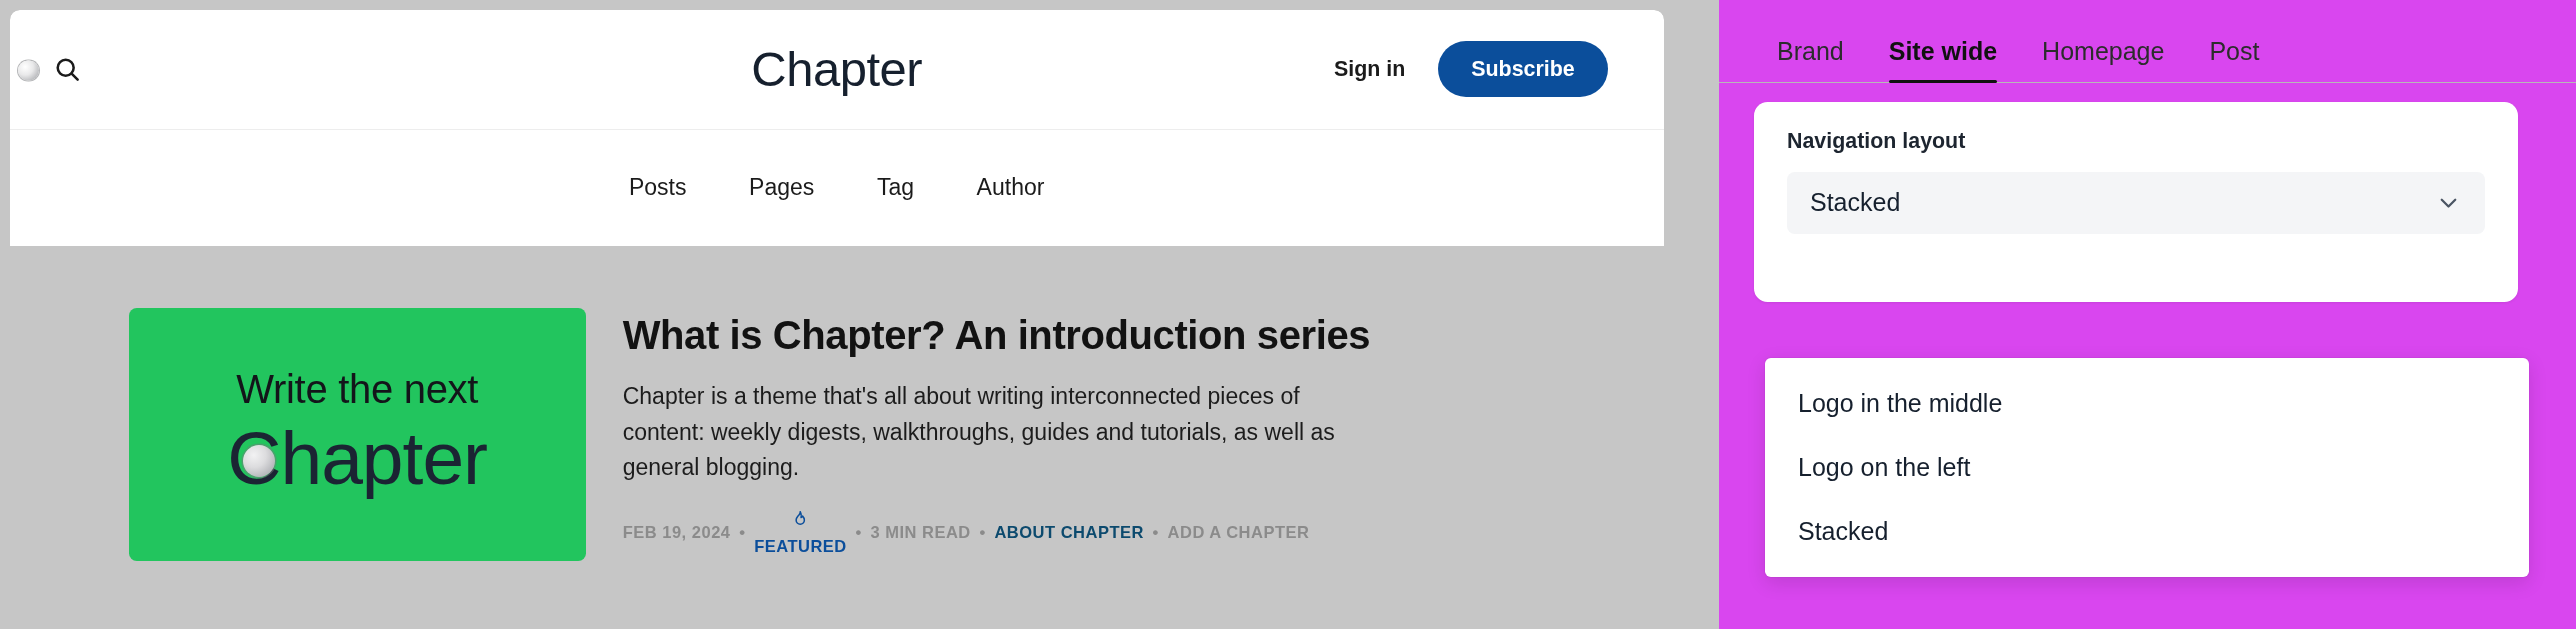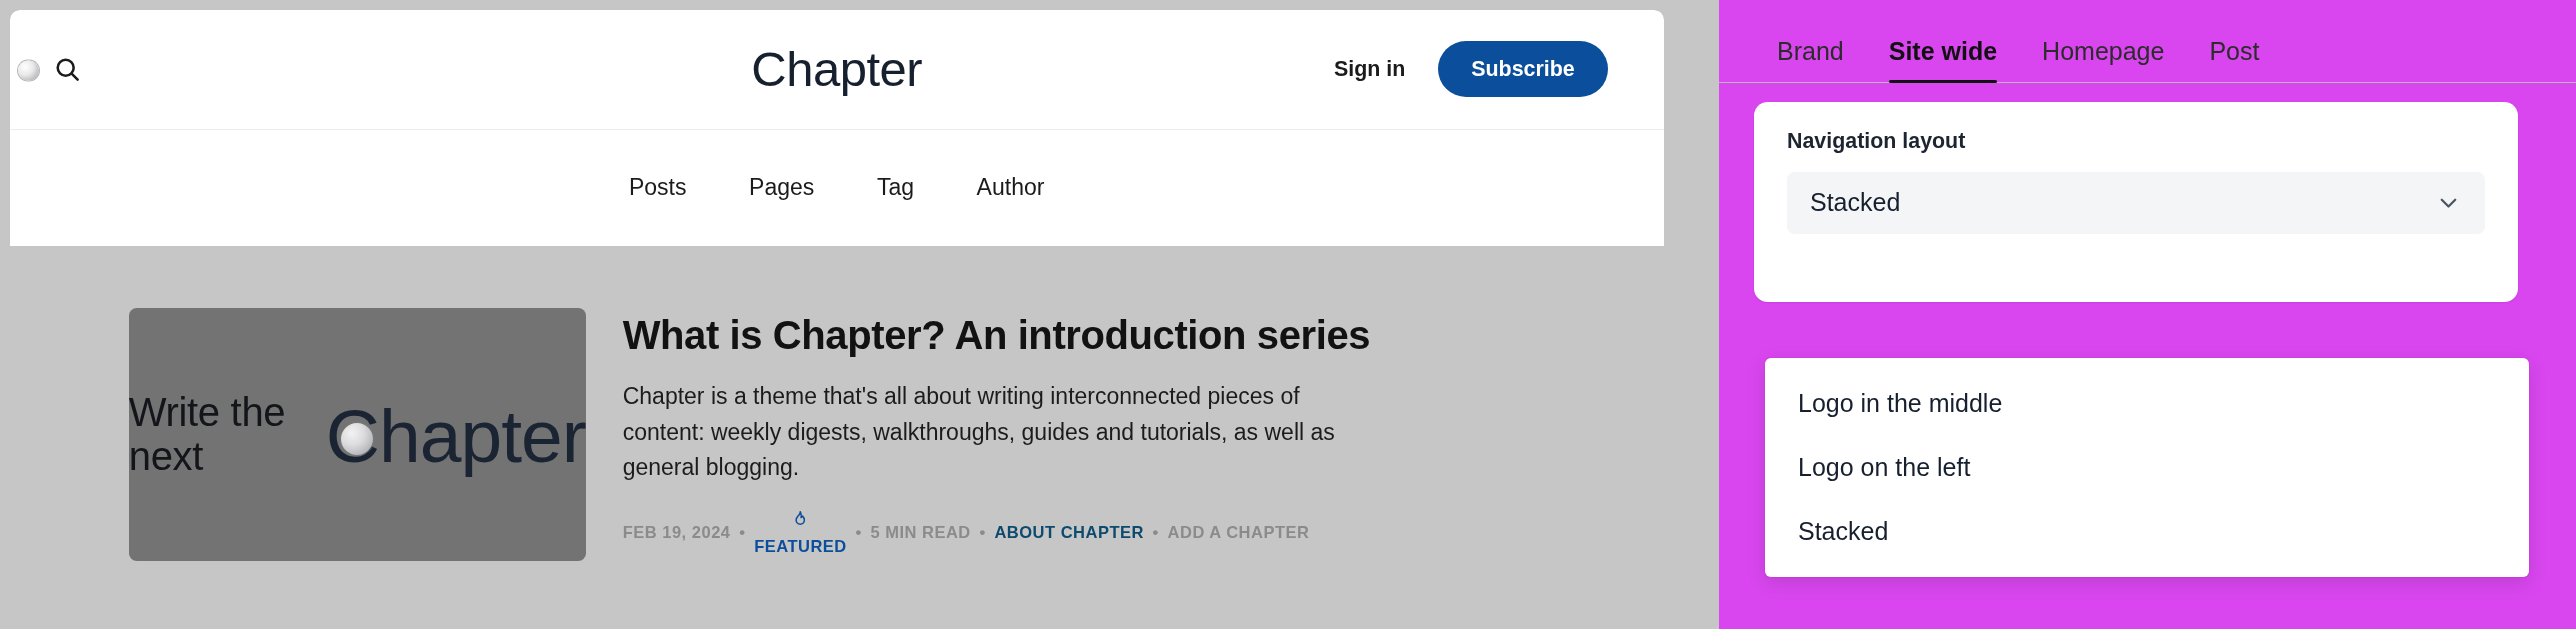--- a/index.html
+++ b/index.html
@@ -107,23 +107,23 @@
   .post-area { padding: 62px 0 0 0; }
   .post-card {
     display: flex;
     gap: 37px;
     padding-left: 119px;
     padding-right: 58px;
   }
   .post-thumb {
     flex: 0 0 auto;
     width: 457px; height: 253px;
-    background: #737373;
+    background: #22c55e;
     border-radius: 7.8px;
-    display: flex; flex-direction: row;
+    display: flex; flex-direction: column;
     align-items: center; justify-content: center;
     overflow: hidden;
   }
   .thumb-line1 {
     font-size: 40px;
     color: #13151a;
     font-weight: 400;
     letter-spacing: -0.3px;
     line-height: 1.1;
   }
@@ -319,21 +319,21 @@
               <span class="meta-sep">•</span>
               <span class="meta-featured">
                 <span>
                   <svg width="16.5" height="18.5" viewBox="0 0 24 24" fill="none" stroke="#0b4e9b" stroke-width="2.2" stroke-linejoin="round">
                     <path d="M12 2.5c.6 3.2-1.8 4.4-3.3 6.2-1.6 1.9-2.7 3.6-2.7 5.9a6 6 0 0 0 12 0c0-2.6-1.3-4.3-2.6-5.7-.6 1-1.3 1.6-2.2 1.9.6-2.8.2-5.7-1.2-8.3Z"></path>
                   </svg>
                 </span>
                 <span>FEATURED</span>
               </span>
               <span class="meta-sep">•</span>
-              <span class="meta-item">5 MIN READ</span>
+              <span class="meta-item">3 MIN READ</span>
               <span class="meta-sep">•</span>
               <span class="meta-item accent">ABOUT CHAPTER</span>
               <span class="meta-sep">•</span>
               <span class="meta-item">ADD A CHAPTER</span>
             </div>
           </div>
         </article>
       </section>
 
     </div>

